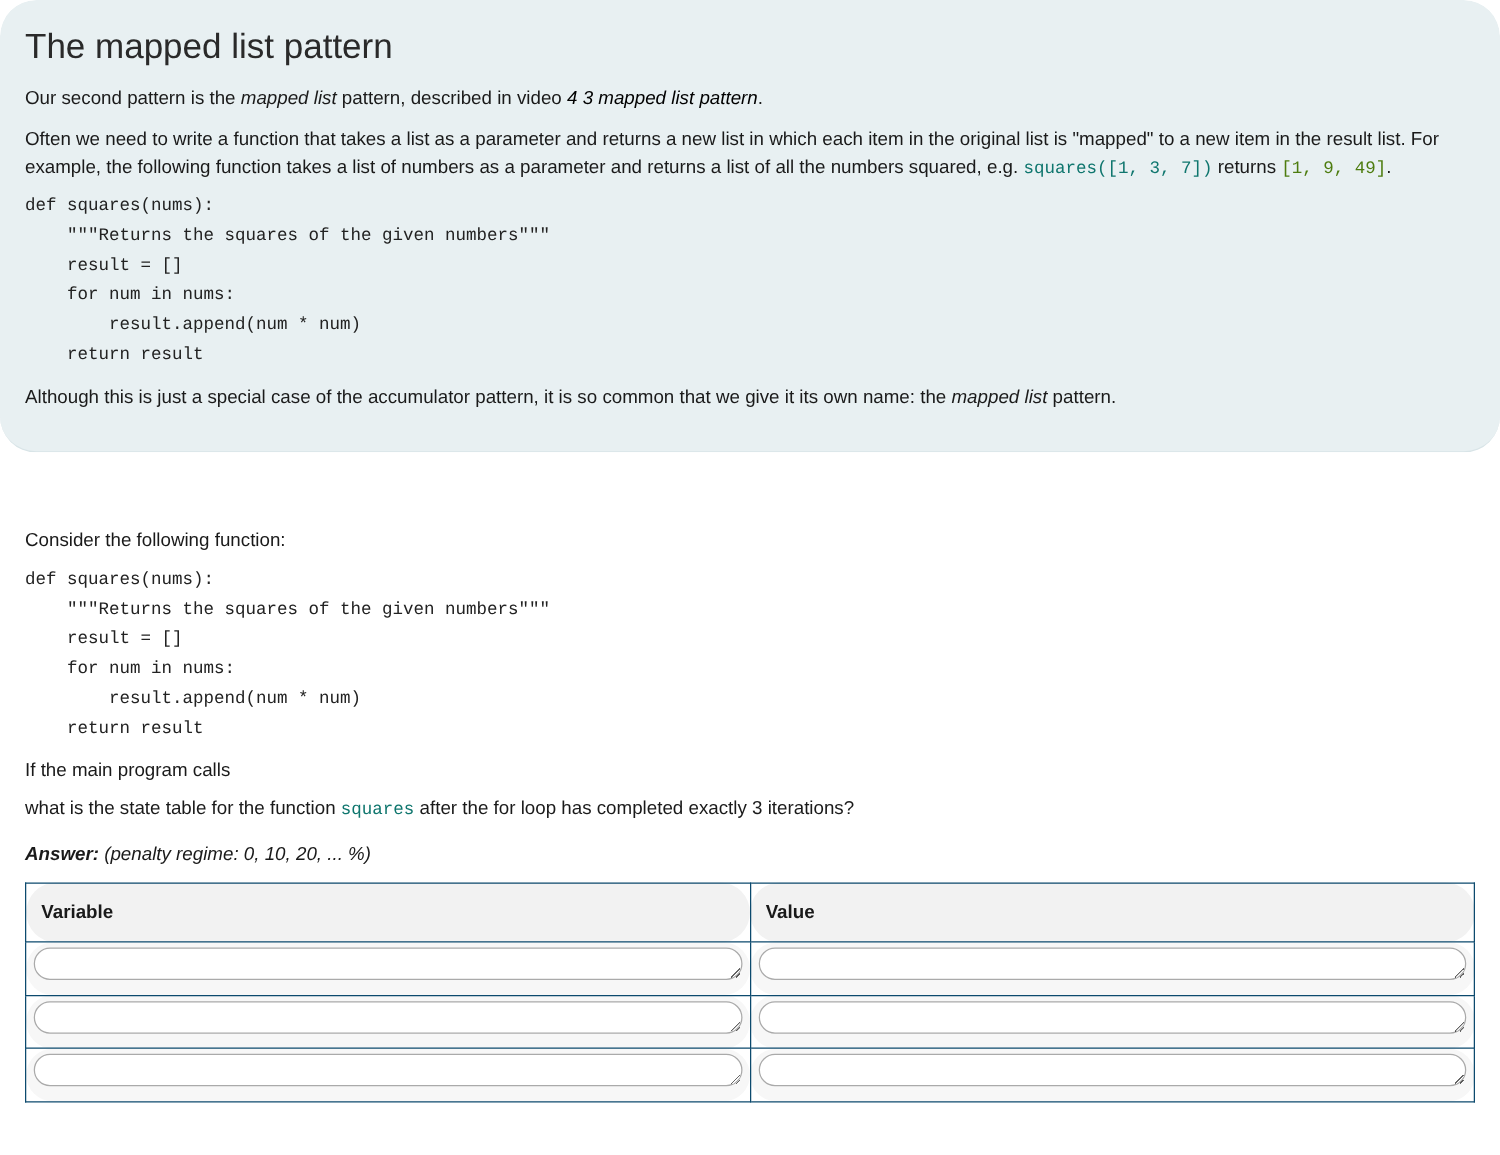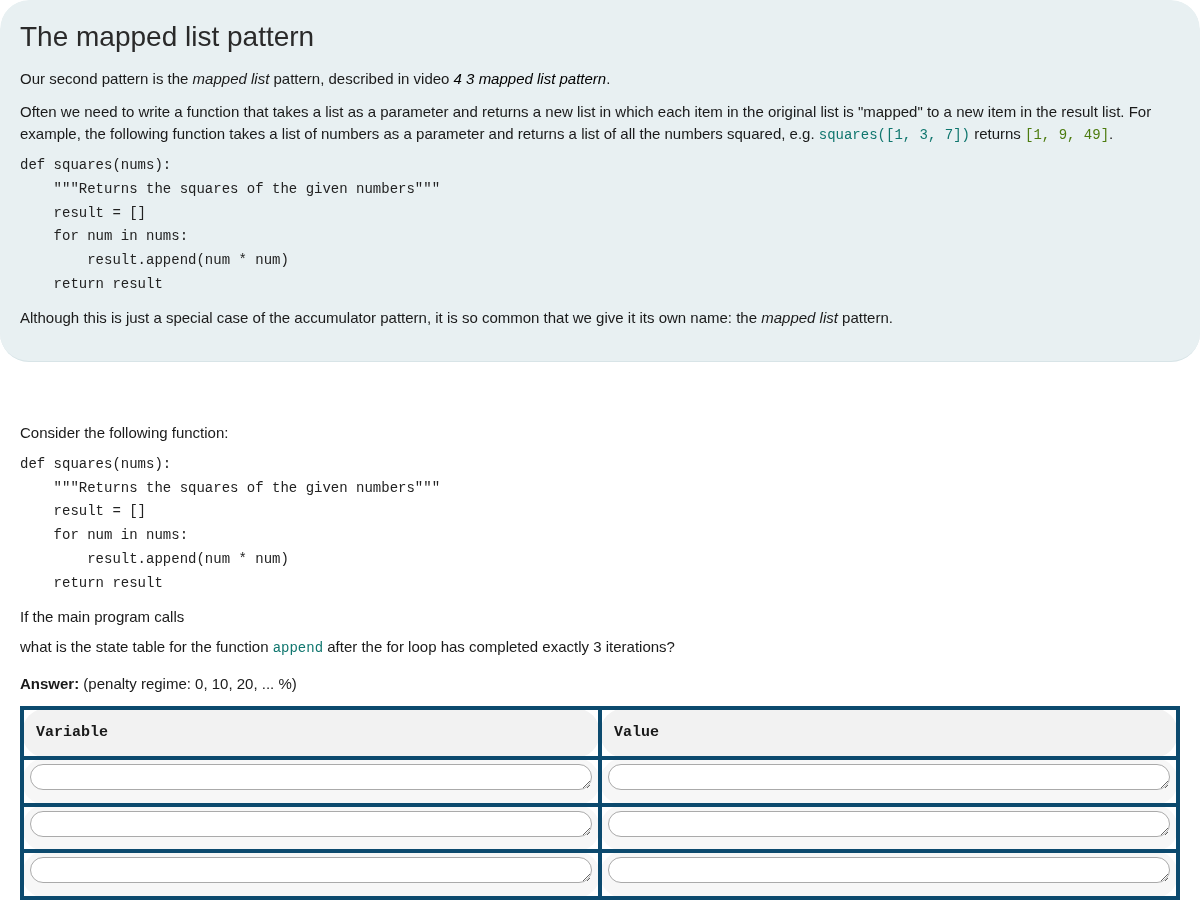--- a/index.html
+++ b/index.html
@@ -42,35 +42,34 @@
     pre {
       font-family: "Menlo", "Consolas", "Courier New", monospace;
       font-size: 14px;
       line-height: 1.7;
       margin: 6px 0 10px 0;
       white-space: pre;
       color: #222;
     }
     .bold { font-weight: 600; }
     .top-gap { margin-top: 8px; }
-    .answer-line { margin-top: 14px; margin-bottom: 10px; }
+    .answer-line { margin-top: 14px; margin-bottom: 10px; font-style: italic; }
 
     table.state-table {
       width: 100%;
       border-collapse: collapse;
       border: 1px solid #bdbdbd;
       margin-top: 6px;
     }
     table.state-table th,
     table.state-table td {
-      border: 4px solid #0c4a6e;
+      border: 1px solid #0c4a6e;
       padding: 6px 10px;
       text-align: left;
       vertical-align: middle;
-      font-family: Liberation Mono, monospace;
     }
     table.state-table th {
       background: #f2f2f2;
       font-weight: 600;
       padding: 12px 12px;
       width: 50%;
     }
     table.state-table td {
       background: #f7f7f7;
       padding: 4px 6px;
@@ -124,21 +123,21 @@
     """Returns the squares of the given numbers"""
     result = []
     for num in nums:
         result.append(num * num)
     return result</pre>
 
   <p class="top-gap">If the main program calls</p>
 
 
   <p class="top-gap">
-    <span>what is the state table for the function </span><code class="inline code-pink">append</code><span> after the for loop has completed exactly 3 iterations?</span>
+    <span>what is the state table for the function </span><code class="inline code-pink">squares</code><span> after the for loop has completed exactly 3 iterations?</span>
   </p>
 
   <p class="answer-line">
     <span class="bold">Answer:</span><span>  (penalty regime: 0, 10, 20, ... %)</span>
   </p>
 
   <table class="state-table">
     <thead>
       <tr>
         <th>Variable</th>

